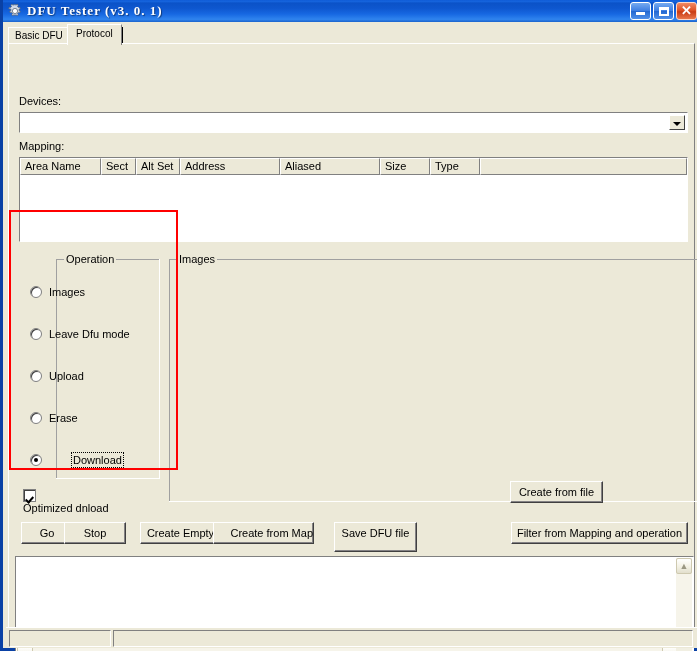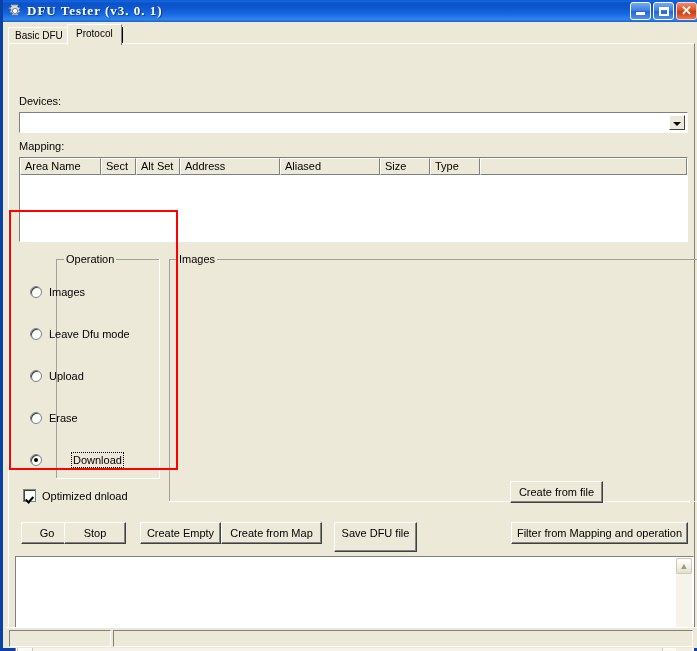--- a/index.html
+++ b/index.html
@@ -288,22 +288,22 @@
   }
   .radio-label { font-size: 11px; }
   .radio-label.focused {
     outline: 1px dotted #000000;
     outline-offset: 1px;
     margin-left: 24px;
   }
   .check-row {
     position: absolute;
     display: flex;
-    align-items: center;
-    white-space: nowrap;
+    white-space: nowrap;
+    flex-direction: column;
   }
   .checkbox {
     width: 13px; height: 13px;
     box-sizing: border-box;
     background: #ffffff;
     border: 1px solid #808080;
     box-shadow: inset 1px 1px 0 #404040, inset -1px -1px 0 #ffffff;
     position: relative;
     flex: none;
     margin-right: 6px;
@@ -530,21 +530,21 @@
 
         <div class="btn" style="left:12px; top:478px; width:52px; height:22px;">
           <span>Go</span>
         </div>
         <div class="btn" style="left:55px; top:478px; width:62px; height:22px;">
           <span>Stop</span>
         </div>
         <div class="btn" style="left:131px; top:478px; width:81px; height:22px;">
           <span>Create Empty</span>
         </div>
-        <div class="btn" style="left:212px; top:478px; width:101px; height:22px;">
+        <div class="btn" style="left:204px; top:478px; width:101px; height:22px;text-align:right;">
           <span>Create from Map</span>
         </div>
         <div class="btn" style="left:325px; top:478px; width:83px; height:30px;">
           <span>Save DFU file</span>
         </div>
         <div class="btn" style="left:502px; top:478px; width:177px; height:22px;">
           <span>Filter from Mapping and operation</span>
         </div>
 
         <div class="logbox">

